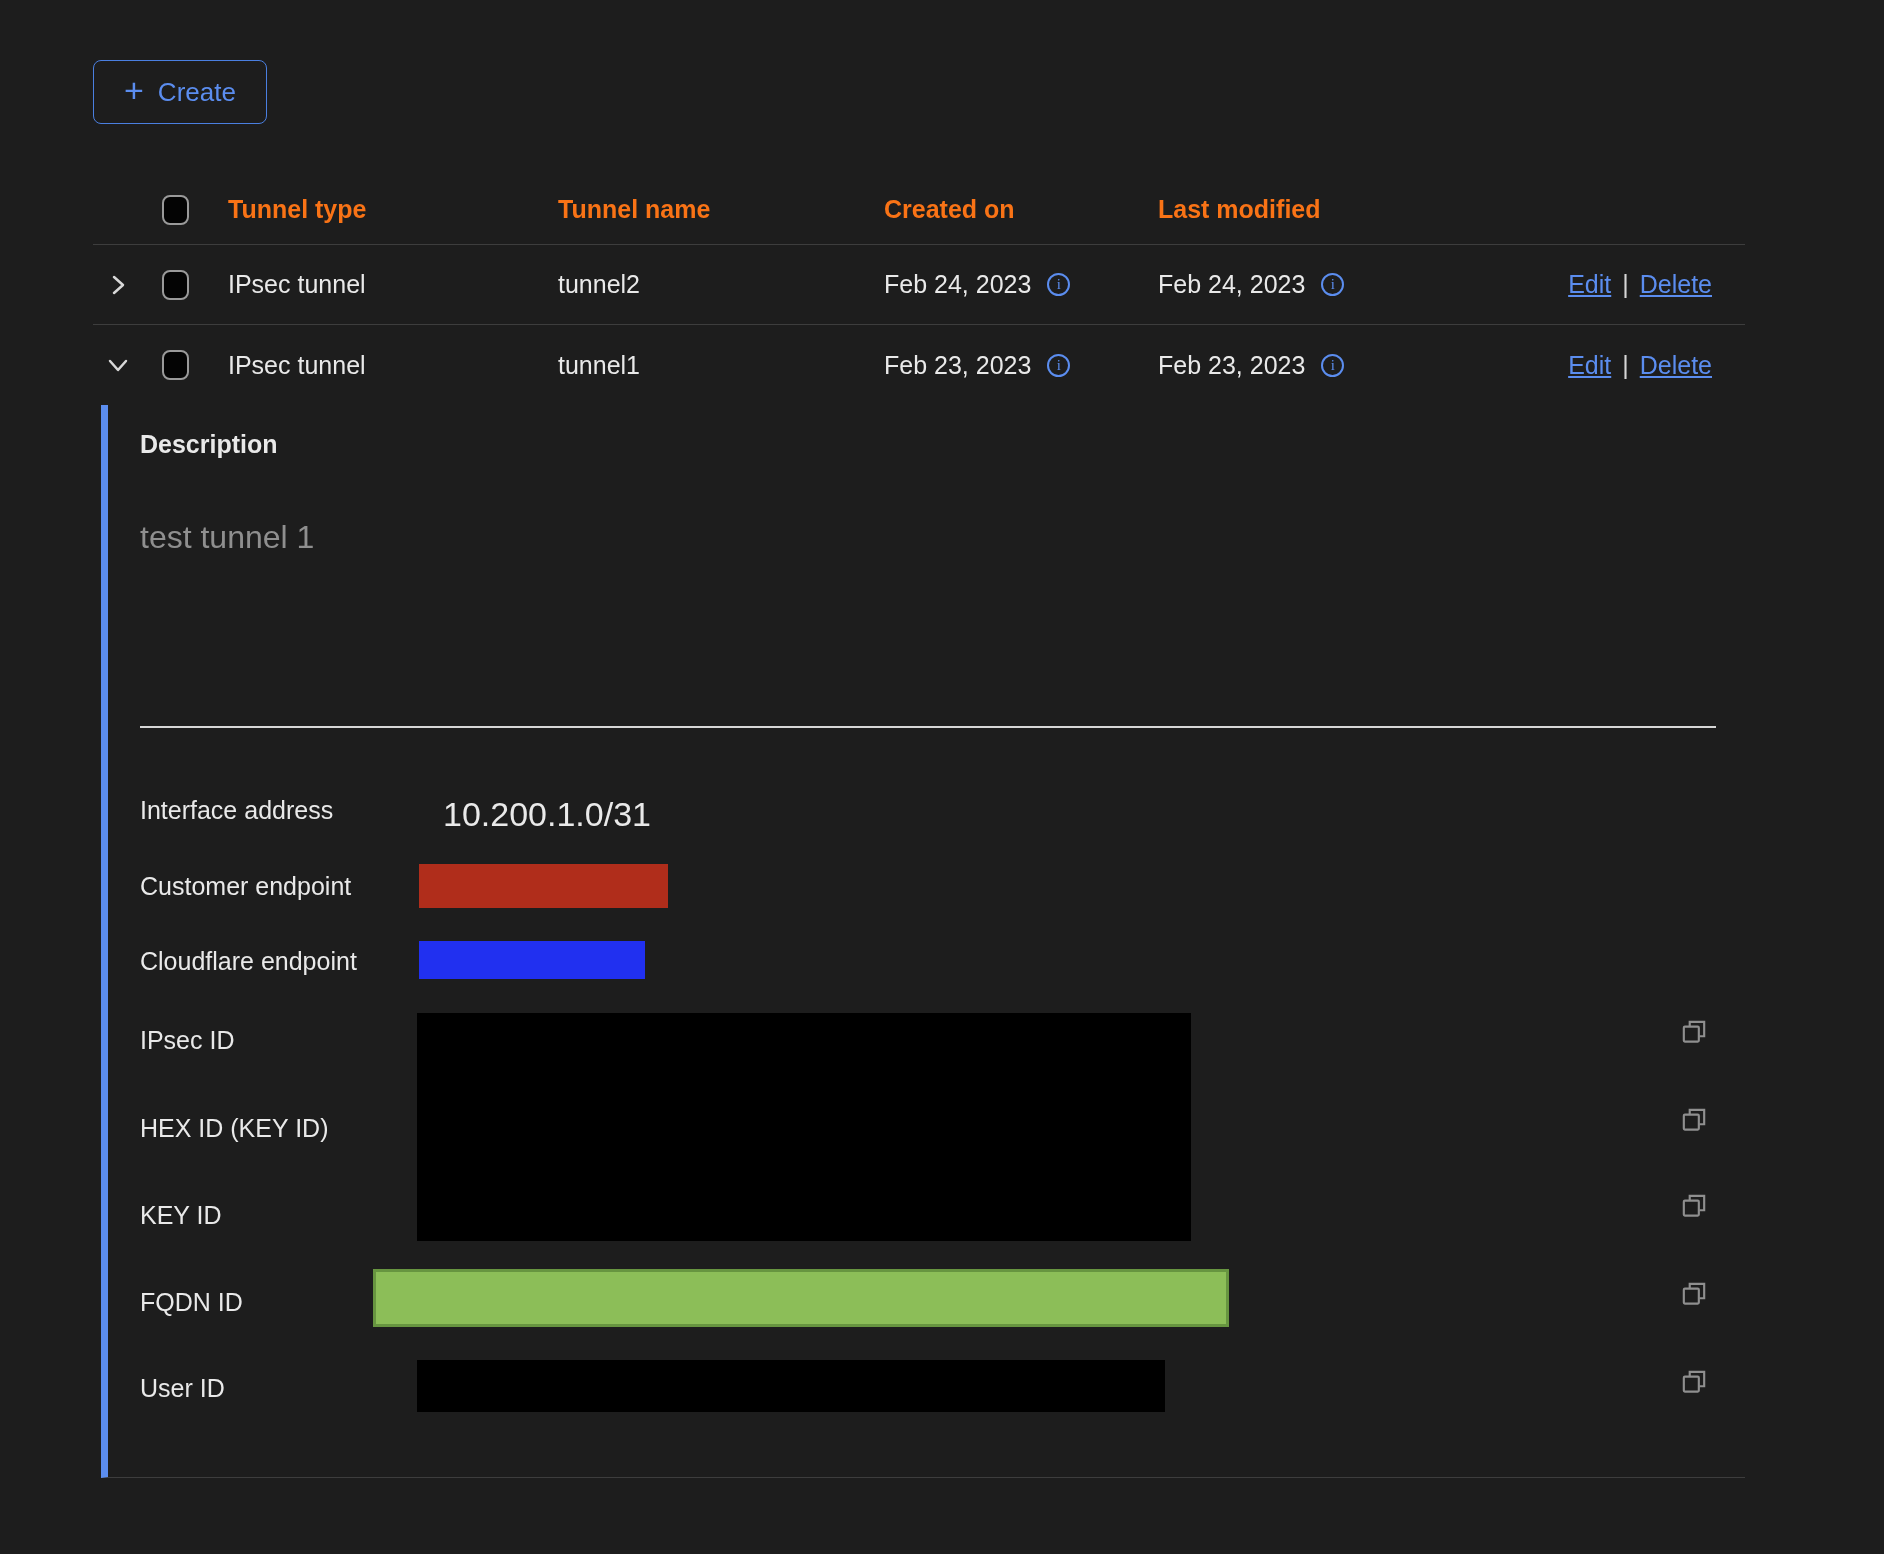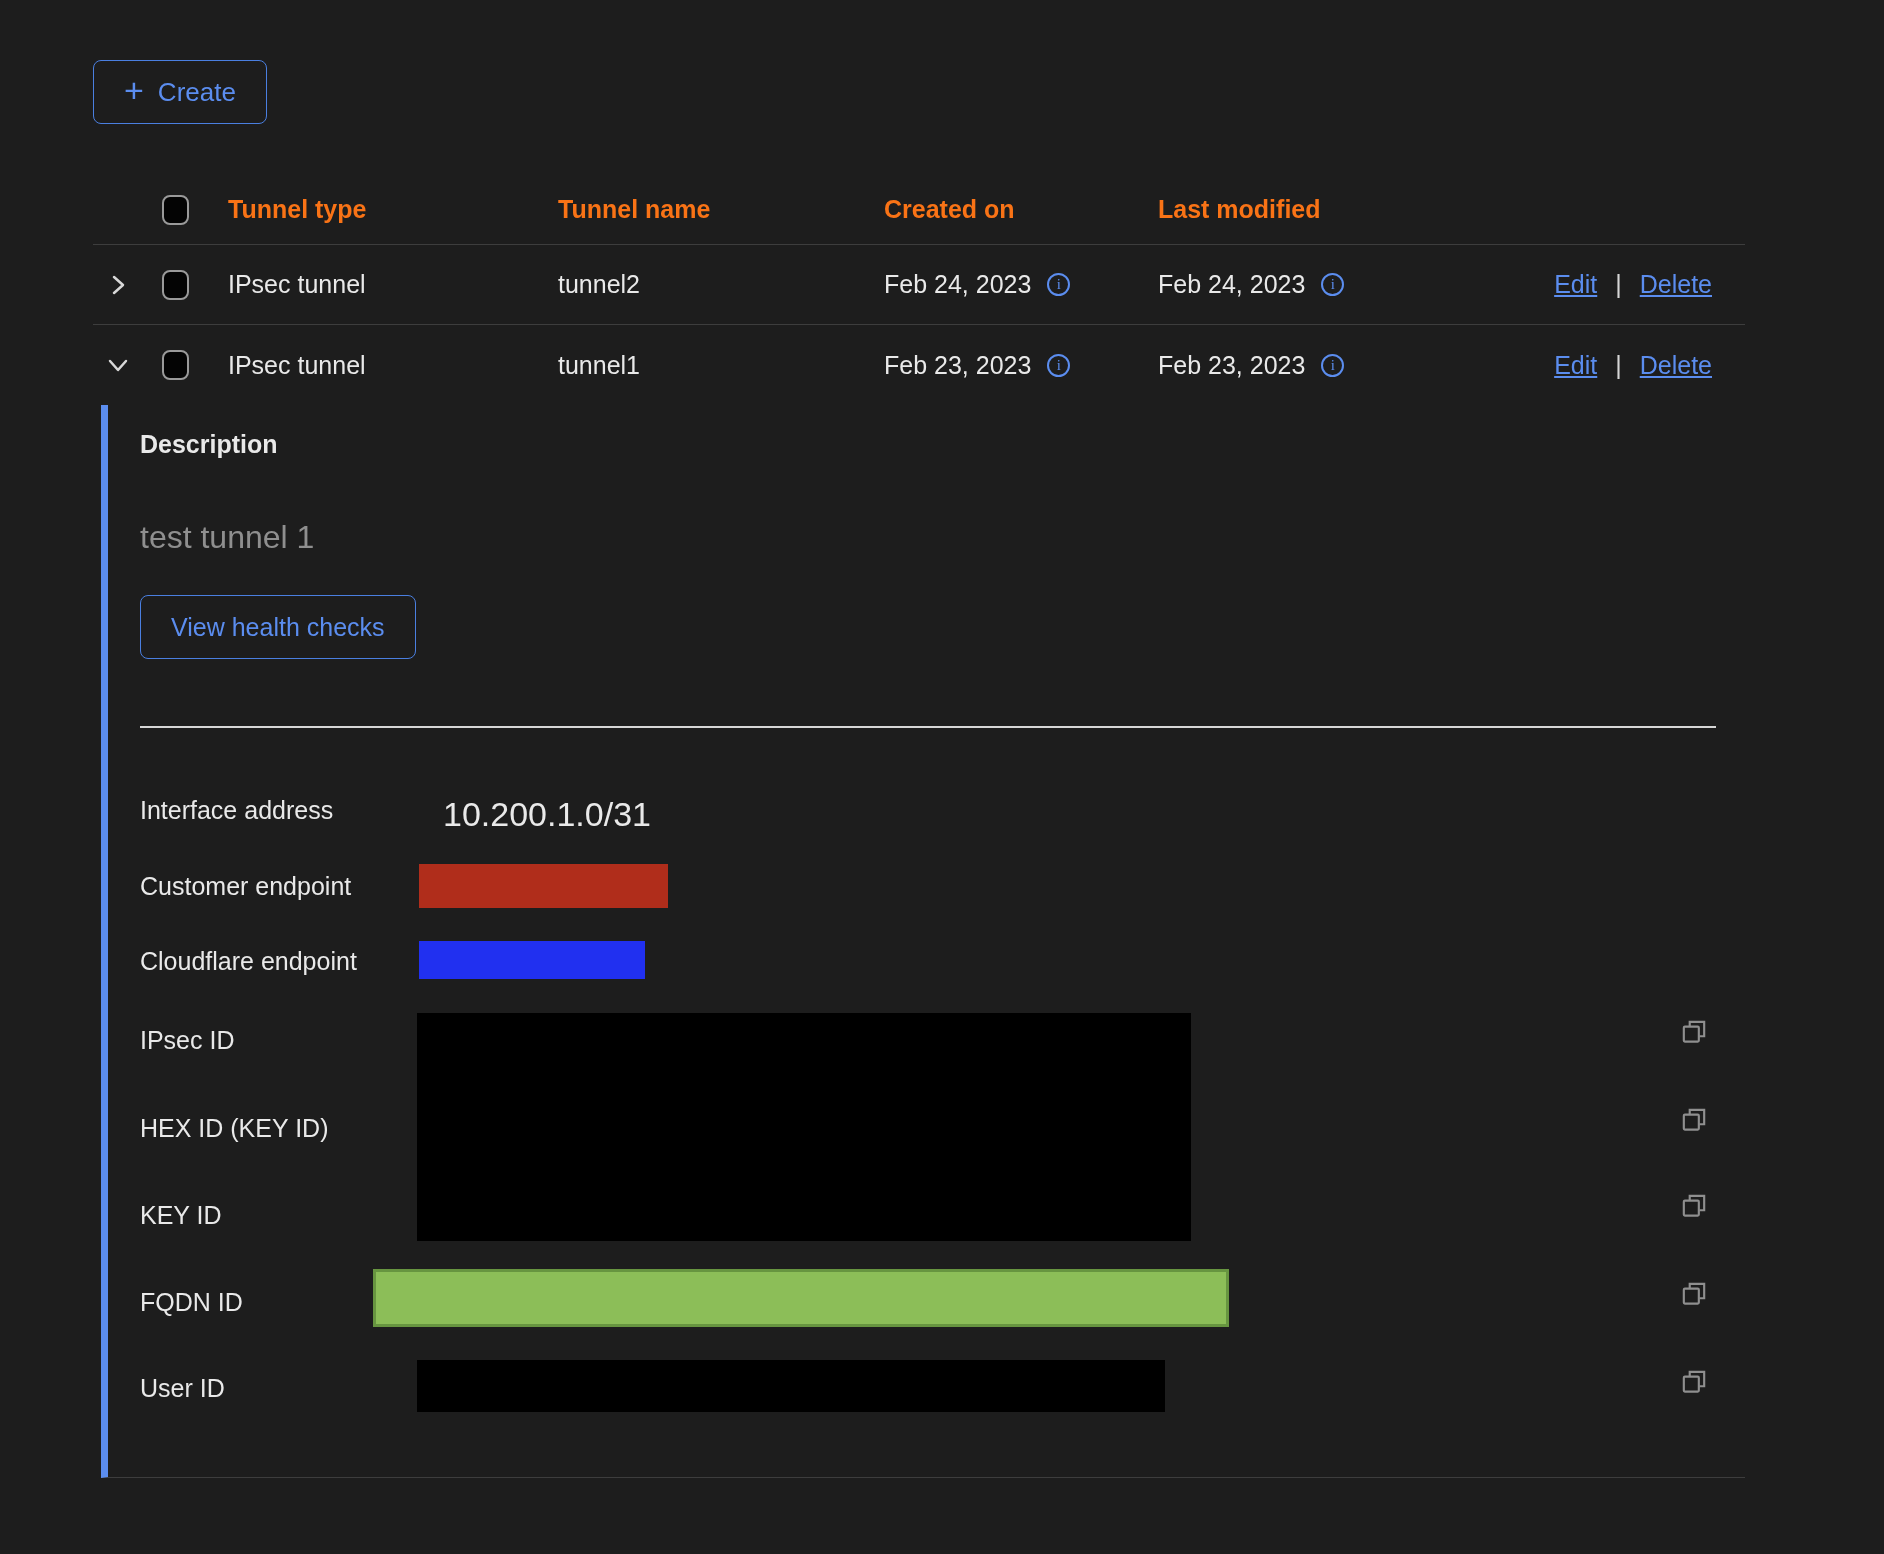--- a/index.html
+++ b/index.html
@@ -45,21 +45,21 @@
     width:27px;height:30px;border:2px solid #9a9a9a;border-radius:8px;
     background:#040404;cursor:pointer;
   }
   .chev{cursor:pointer;display:flex;align-items:center;justify-content:center;width:30px;height:30px;}
   .date-cell{display:flex;align-items:center;gap:16px;}
   .info-icon{
     width:23px;height:23px;border:2px solid var(--accent-blue);border-radius:50%;
     color:var(--accent-blue);font-size:15px;font-family:"Liberation Serif",serif;
     display:flex;align-items:center;justify-content:center;cursor:pointer;flex:none;
   }
-  .actions{display:flex;align-items:center;gap:18px;justify-content:flex-end;padding-right:33px;}
+  .actions{display:flex;align-items:center;gap:11px;justify-content:flex-end;padding-right:33px;}
   .link{color:var(--accent-blue);text-decoration:underline;cursor:pointer;}
   .pipe{color:#d6d6d6;}
 
   
   .panel{
     position:relative;height:1073px;
     border-left:7px solid var(--accent-blue);
     border-bottom:1px solid var(--row-line);
     margin-left:8px;
   }
@@ -176,21 +176,20 @@
         <span class="link">Edit</span>
         <span class="pipe">|</span>
         <span class="link">Delete</span>
       </div>
     </div>
 
     <div class="panel">
       <div class="abs lbl desc-label">Description</div>
       <div class="abs desc-value">test tunnel 1</div>
 
-      <button class="abs health-btn">View health checks</button>
 
       <div class="abs divider"></div>
 
       <div class="abs lbl f-interface-label">Interface address</div>
       <div class="abs f-interface-value">10.200.1.0/31</div>
 
       <div class="abs lbl f-customer-label">Customer endpoint</div>
       <div class="box box-red"></div>
 
       <div class="abs lbl f-cloudflare-label">Cloudflare endpoint</div>

